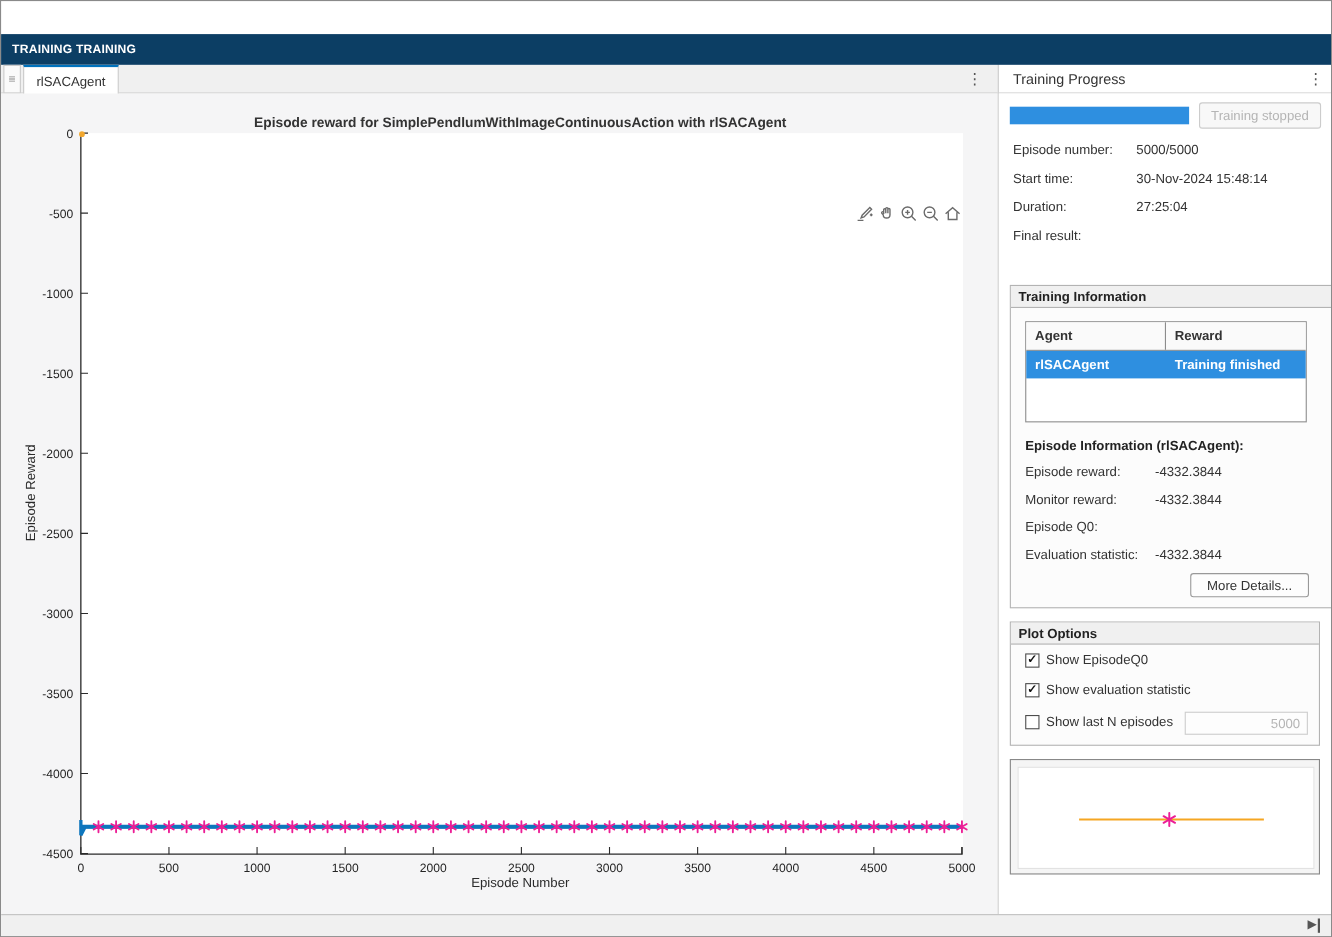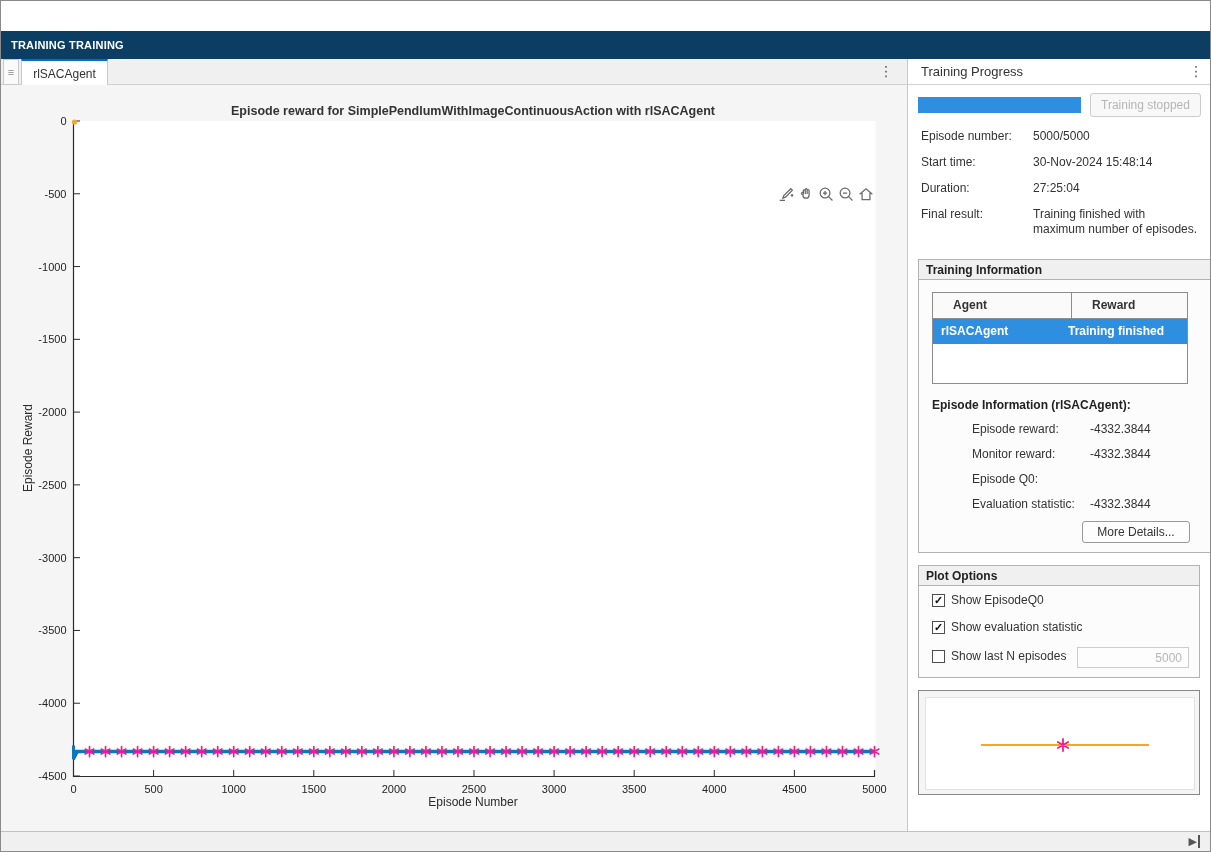--- a/index.html
+++ b/index.html
@@ -48,29 +48,29 @@
   #tp-fields { left:13px; top:44px; width:284px; }
   .frow { display:flex; margin-bottom:11px; line-height:15px; }
   .flabel { width:112px; color:#333; flex-shrink:0; }
   .fvalue { width:165px; color:#333; }
 
   .panel { border:1px solid #b3b3b3; background:#fcfcfc; }
   .panel-header { height:20px; background:#f0f0f0; border-bottom:1px solid #b3b3b3; font-weight:bold; font-size:12px; display:flex; align-items:center; padding-left:7px; color:#222; }
   #ti-panel { left:10px; top:174px; width:303px; height:294px; }
   #agent-table { left:13px; top:32px; width:256px; height:92px; border:1px solid #8c8c8c; background:#fff; }
   .tbl-header { display:flex; height:26px; border-bottom:1px solid #8c8c8c; background:#fafafa; }
-  .tbl-hcell { font-weight:bold; padding:5px 0 0 8px;margin-left:12px; }
+  .tbl-hcell { font-weight:bold; padding:5px 0 0 8px; }
   .tbl-hcell:first-child { width:127px; border-right:1px solid #8c8c8c; }
   .tbl-row { display:flex; height:25px; }
   .tbl-row.selected { background:#2e8fe0; color:#fff; font-weight:bold; }
   .tbl-cell { padding:5px 0 0 8px; }
   .tbl-cell:first-child { width:127px; }
   #ep-info-heading { left:13px; top:138px; font-weight:bold; color:#222; }
   #ti-fields { left:13px; top:162px; width:260px; }
-  .tirow { display:flex; margin-bottom:11px; line-height:14px;margin-left:40px; }
+  .tirow { display:flex; margin-bottom:11px; line-height:14px; }
   .tilabel { width:118px; flex-shrink:0; }
   #more-details-btn { left:163px; top:261px; width:108px; height:22px; border:1px solid #999; border-radius:3px; background:#fdfdfd; display:flex; align-items:center; justify-content:center; font-size:12px; color:#333; }
 
   #po-panel { left:10px; top:480px; width:282px; height:113px; }
   .opt-row { position:absolute; left:13px; display:flex; align-items:center; }
   .checkbox { width:13px; height:13px; border:1px solid #4d4d4d; background:#fff; margin-right:6px; display:flex; align-items:center; justify-content:center; font-size:11px; font-weight:bold; color:#111; line-height:11px; }
   #lastn-input { position:absolute; left:158px; top:81px; width:112px; height:21px; border:1px solid #ccc; background:#fdfdfd; color:#b5b5b5; text-align:right; padding-right:6px; font-size:12px; font-family:"Liberation Sans", sans-serif; }
 
   #preview-panel { left:10px; top:605px; width:282px; height:105px; border:1px solid #888; background:#f5f5f5; }
   #preview-inner { left:6px; top:6px; width:270px; height:93px; background:#fff; border:1px solid #e2e2e2; }
@@ -253,21 +253,20 @@
         <div class="frow">
           <div class="flabel">Start time:</div>
           <div class="fvalue">30-Nov-2024 15:48:14</div>
         </div>
         <div class="frow">
           <div class="flabel">Duration:</div>
           <div class="fvalue">27:25:04</div>
         </div>
         <div class="frow">
           <div class="flabel">Final result:</div>
-          <div class="fvalue">Training finished with maximum number of episodes.</div>
         </div>
       </div>
 
     <div id="ti-panel" class="abs panel">
       <div class="panel-header">Training Information</div>
       <div id="agent-table" class="abs">
           <div class="tbl-header">
             <div class="tbl-hcell">Agent</div>
             <div class="tbl-hcell">Reward</div>
           </div>

